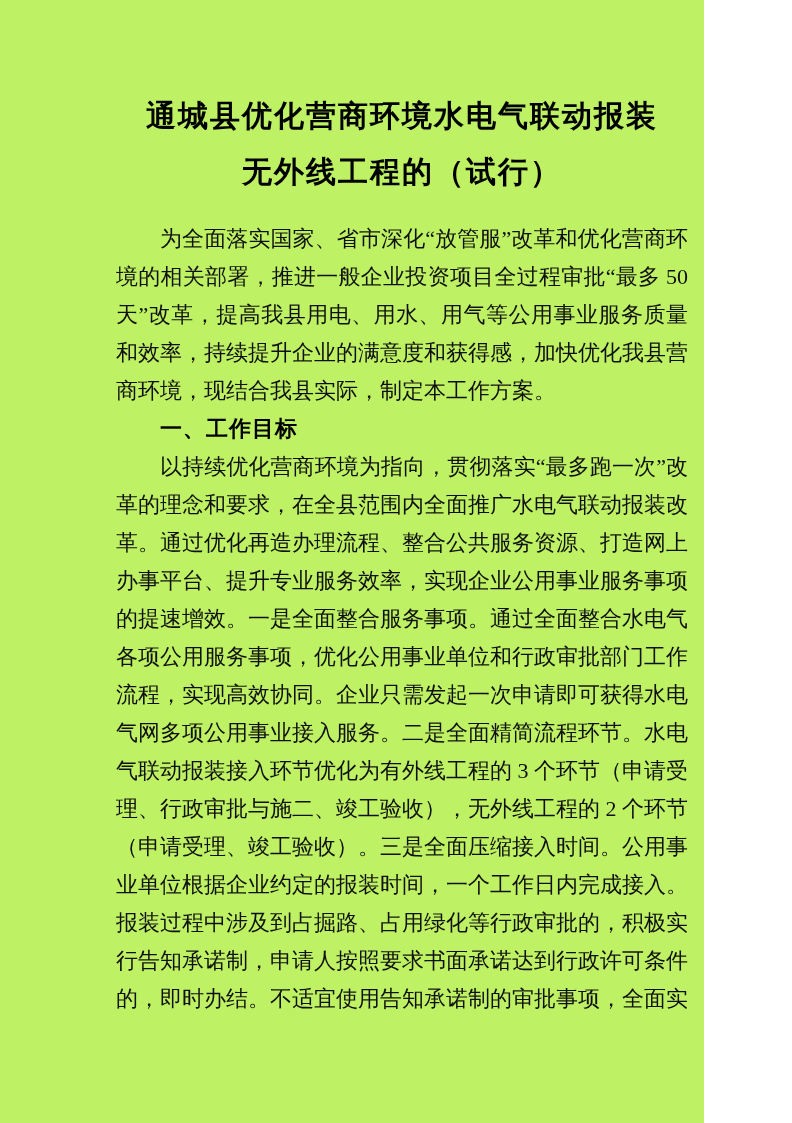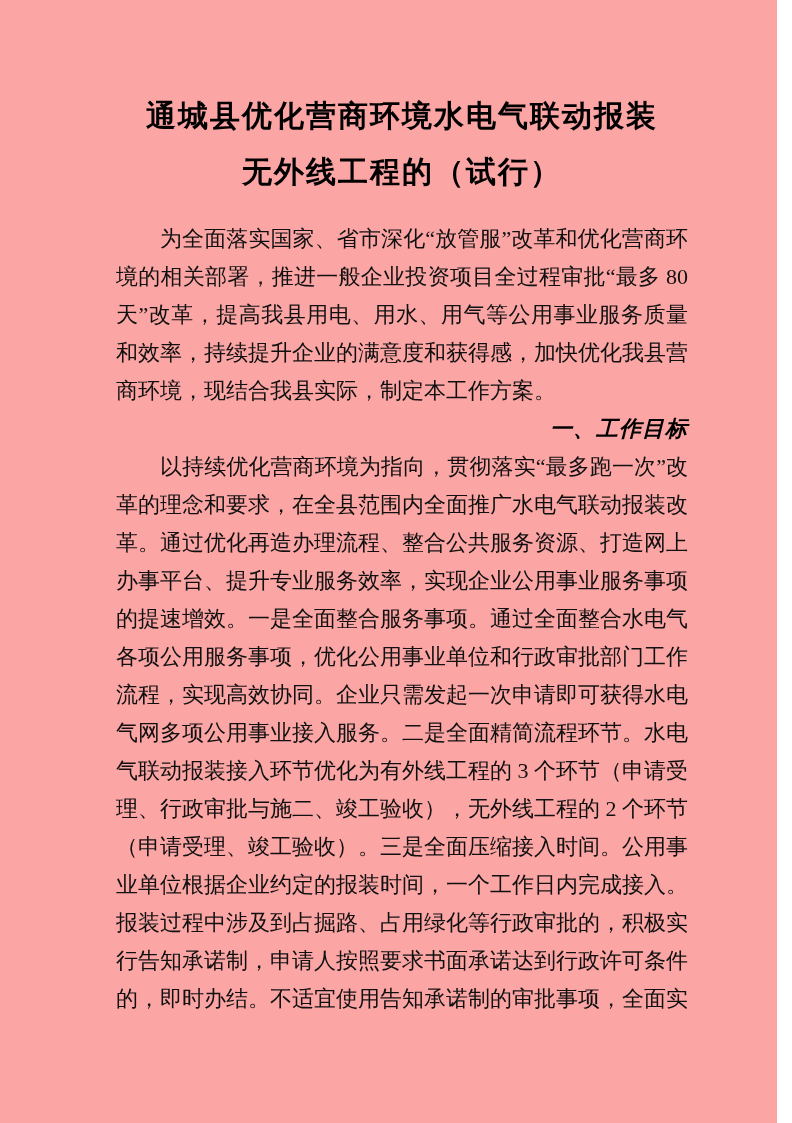--- a/index.html
+++ b/index.html
@@ -2,23 +2,23 @@
 <html><head>
 <meta charset="utf-8">
 <style>
   html, body {
     margin: 0;
     padding: 0;
     background: #ffffff;
   }
   .page {
     position: relative;
-    width: 777px;
+    width: 704px;
     height: 1123px;
-    background: #fca5a5;
+    background: #bef264;
     overflow: hidden;
     color: #0b0b0b;
     font-family: "Liberation Serif", "DejaVu Serif", serif;
   }
   .content {
     position: absolute;
     left: 116px;
     top: 88px;
     width: 572px;
   }
@@ -43,38 +43,37 @@
     text-align: justify;
     text-indent: 2em;
     color: #101010;
   }
   .section-heading {
     margin: 0;
     font-size: 22px;
     font-weight: 700;
     line-height: 38px;
     text-indent: 2em;
-    text-align: right;
+    text-align: left;
     color: #000000;
     font-family: "Liberation Sans", "DejaVu Sans", sans-serif;
     letter-spacing: 1px;
-    font-style: italic;
   }
 </style>
 </head>
 <body>
 
 <div class="page">
   <div class="content">
 
     <h1 class="doc-title">
       <span class="doc-title-line">通城县优化营商环境水电气联动报装</span>
       <span class="doc-title-line">无外线工程的（试行）</span>
     </h1>
 
-    <p class="para">为全面落实国家、省市深化“放管服”改革和优化营商环境的相关部署，推进一般企业投资项目全过程审批“最多 80 天”改革，提高我县用电、用水、用气等公用事业服务质量和效率，持续提升企业的满意度和获得感，加快优化我县营商环境，现结合我县实际，制定本工作方案。</p>
+    <p class="para">为全面落实国家、省市深化“放管服”改革和优化营商环境的相关部署，推进一般企业投资项目全过程审批“最多 50 天”改革，提高我县用电、用水、用气等公用事业服务质量和效率，持续提升企业的满意度和获得感，加快优化我县营商环境，现结合我县实际，制定本工作方案。</p>
 
     <h2 class="section-heading">一、工作目标</h2>
 
     <p class="para">以持续优化营商环境为指向，贯彻落实“最多跑一次”改革的理念和要求，在全县范围内全面推广水电气联动报装改革。通过优化再造办理流程、整合公共服务资源、打造网上办事平台、提升专业服务效率，实现企业公用事业服务事项的提速增效。一是全面整合服务事项。通过全面整合水电气各项公用服务事项，优化公用事业单位和行政审批部门工作流程，实现高效协同。企业只需发起一次申请即可获得水电气网多项公用事业接入服务。二是全面精简流程环节。水电气联动报装接入环节优化为有外线工程的 3 个环节（申请受理、行政审批与施二、竣工验收），无外线工程的 2 个环节（申请受理、竣工验收）。三是全面压缩接入时间。公用事业单位根据企业约定的报装时间，一个工作日内完成接入。报装过程中涉及到占掘路、占用绿化等行政审批的，积极实行告知承诺制，申请人按照要求书面承诺达到行政许可条件的，即时办结。不适宜使用告知承诺制的审批事项，全面实</p>
 
   </div>
 </div>
 
 </body></html>

